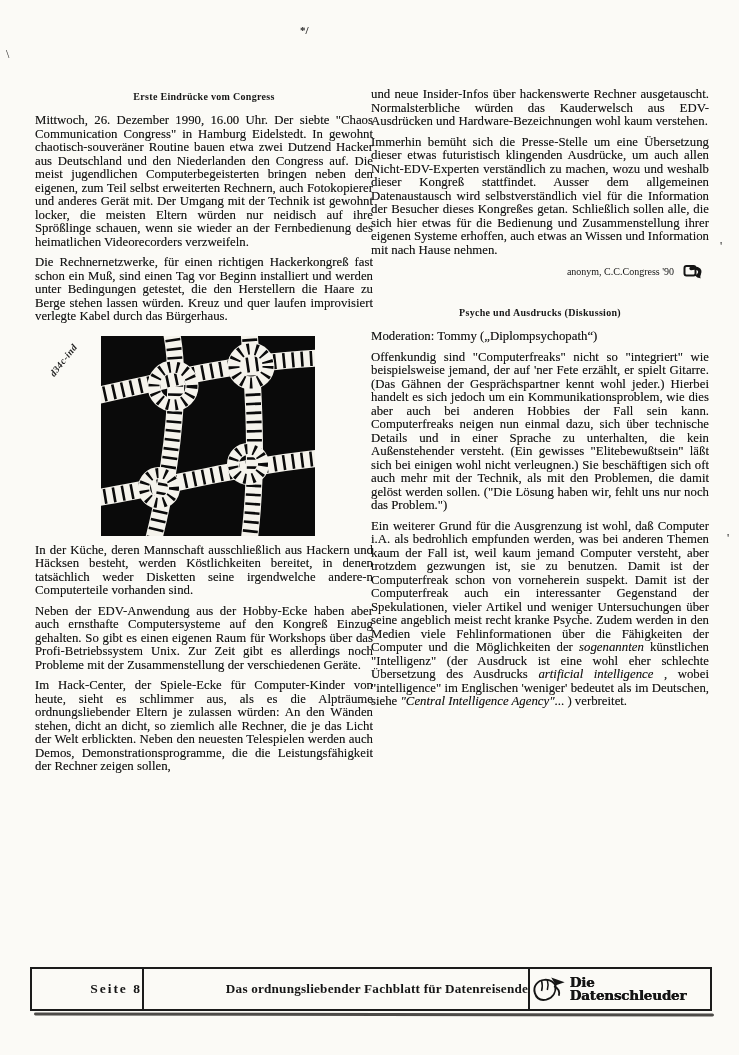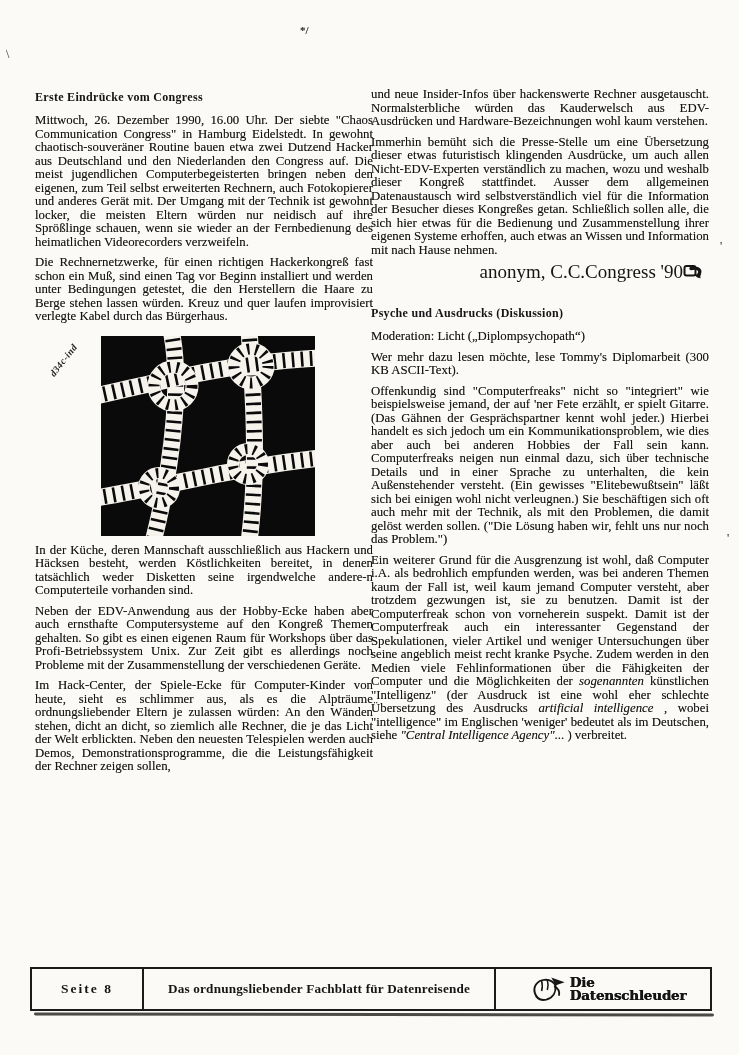--- a/index.html
+++ b/index.html
@@ -11,47 +11,47 @@
     color:#151515;
     font-family:"Liberation Serif","DejaVu Serif",serif;
     font-size:12.8px;
     line-height:13.5px;
     overflow:hidden;
   }
   .col{position:absolute;top:88px;width:338px;}
   .col.left{left:35px;}
   .col.right{left:371px;}
   h1,h2{
-    font-size:12px;line-height:18px;font-weight:bold;
-    text-align:left;margin:0 0 8px 0;letter-spacing:.3px;
+    font-size:10px;line-height:18px;font-weight:bold;
+    text-align:center;margin:0 0 8px 0;letter-spacing:.3px;
   }
   h2{margin-top:24px;}
   .para{margin:0 0 7px 0;text-align:justify;text-shadow:0 0 .4px rgba(20,20,20,.45);}
   .para i{}
-  .byline{text-align:right;padding-right:2px;margin:2px 0 0 0;font-size:19px;
-    display:flex;justify-content:flex-end;align-items:center;}
+  .byline{text-align:right;padding-right:2px;margin:2px 0 0 0;font-size:10px;
+    display:flex;justify-content:flex-end;align-items:center;gap:9px;}
   .knot-fig{
     position:relative;margin:12px 0 8px 66px;width:214px;height:200px;padding:0;
   }
   .knot-fig svg{display:block;}
   .credit{
     position:absolute;left:-56px;top:18px;
     transform:rotate(-52deg);
     font-size:9.5px;font-style:italic;font-weight:bold;color:#222;
     letter-spacing:.5px;
   }
   .footer{
     position:absolute;left:30px;top:967px;width:678px;height:40px;
     border:2.5px solid #1b1b1b;background:#fbfaf6;
     display:flex;align-items:stretch;
   }
-  .f-cell{display:flex;align-items:center;justify-content:center;}
+  .f-cell{display:flex;align-items:center;justify-content:flex-end;}
   .f-page{width:110px;border-right:2.5px solid #1b1b1b;font-weight:bold;font-size:13.5px;letter-spacing:2px;}
   .f-tag{flex:1;font-weight:bold;font-size:13.2px;letter-spacing:.2px;}
-  .f-brand{width:180px;border-left:2.5px solid #1b1b1b;gap:3px;padding-left:34px;}
+  .f-brand{width:180px;border-left:2.5px solid #1b1b1b;gap:3px;}
   .fraktur{
     font-family:"DejaVu Serif",serif;font-weight:800;font-size:13.5px;
     letter-spacing:-.2px;text-shadow:.5px 0 0 #111;
   }
   .footer-underline{
     position:absolute;left:34px;top:1013px;width:680px;height:3px;
     background:#2e2c29;border-radius:2px;opacity:.85;transform:rotate(.08deg);
   }
   .artifact{position:absolute;color:#222;}
   .a1{left:300px;top:24px;font-size:11px;font-weight:bold;}
@@ -96,40 +96,39 @@
         <circle cx="150" cy="30" r="17" fill="none" stroke="#f5f3ec" stroke-width="13"></circle>
         <circle cx="150" cy="30" r="17" fill="none" stroke="#0a0a0a" stroke-width="11" stroke-dasharray="2.4 6"></circle>
         <circle cx="58" cy="152" r="15" fill="none" stroke="#f5f3ec" stroke-width="12"></circle>
         <circle cx="58" cy="152" r="15" fill="none" stroke="#0a0a0a" stroke-width="10" stroke-dasharray="2.4 6"></circle>
         <circle cx="147" cy="128" r="15" fill="none" stroke="#f5f3ec" stroke-width="12"></circle>
         <circle cx="147" cy="128" r="15" fill="none" stroke="#0a0a0a" stroke-width="10" stroke-dasharray="2.4 6"></circle>
       </svg>
     </figure>
 
     <p class="para">In der Küche, deren Mannschaft ausschließlich aus Hackern und Häcksen besteht, werden Köstlichkeiten bereitet, in denen tatsächlich weder Disketten seine irgendwelche andere-n Computerteile vorhanden sind.</p>
-    <p class="para">Neben der EDV-Anwendung aus der Hobby-Ecke haben aber auch ernsthafte Computersysteme auf den Kongreß Themen gehalten. So gibt es einen eigenen Raum für Workshops über das Profi-Betriebssystem Unix. Zur Zeit gibt es allerdings noch Probleme mit der Zusammenstellung der verschiedenen Geräte.</p>
+    <p class="para">Neben der EDV-Anwendung aus der Hobby-Ecke haben aber auch ernsthafte Computersysteme auf den Kongreß Einzug gehalten. So gibt es einen eigenen Raum für Workshops über das Profi-Betriebssystem Unix. Zur Zeit gibt es allerdings noch Probleme mit der Zusammenstellung der verschiedenen Geräte.</p>
     <p class="para">Im Hack-Center, der Spiele-Ecke für Computer-Kinder von heute, sieht es schlimmer aus, als es die Alpträume ordnungsliebender Eltern je zulassen würden: An den Wänden stehen, dicht an dicht, so ziemlich alle Rechner, die je das Licht der Welt erblickten. Neben den neuesten Telespielen werden auch Demos, Demonstrationsprogramme, die die Leistungsfähigkeit der Rechner zeigen sollen,</p>
   </div>
 
   <div class="col right">
     <p class="para">und neue Insider-Infos über hackenswerte Rechner ausgetauscht. Normalsterbliche würden das Kauderwelsch aus EDV-Ausdrücken und Hardware-Bezeichnungen wohl kaum verstehen.</p>
     <p class="para">Immerhin bemüht sich die Presse-Stelle um eine Übersetzung dieser etwas futuristisch klingenden Ausdrücke, um auch allen Nicht-EDV-Experten verständlich zu machen, wozu und weshalb dieser Kongreß stattfindet. Ausser dem allgemeinen Datenaustausch wird selbstverständlich viel für die Information der Besucher dieses Kongreßes getan. Schließlich sollen alle, die sich hier etwas für die Bedienung und Zusammenstellung ihrer eigenen Systeme erhoffen, auch etwas an Wissen und Information mit nach Hause nehmen.</p>
 
     <div class="byline">
       <span>anonym, C.C.Congress '90</span>
       <svg width="24" height="16" viewBox="0 0 24 16" aria-hidden="true">
         <rect x="1.5" y="2" width="11" height="9.5" rx="2" fill="#fbfaf6" stroke="#151515" stroke-width="2"></rect>
         <path d="M8,4.5 C16,3 19,6.5 15,12" fill="none" stroke="#151515" stroke-width="3.4" stroke-linecap="round"></path>
         <path d="M11.5,11.5 L17.5,14.5 L17,8.5 Z" fill="#151515"></path>
       </svg>
     </div>
 
     <h2>Psyche und Ausdrucks (Diskussion)</h2>
-    <p class="para">Moderation: Licht („Diplompsychopath“)</p>
-    <p class="para">Wer mehr dazu lesen möchte, lese Tommy's Diplomarbeit (300 KB ASCII-Text).</p>
+    <p class="para">Moderation: Tommy („Diplompsychopath“)</p>
     <p class="para">Offenkundig sind "Computerfreaks" nicht so "integriert" wie beispielsweise jemand, der auf 'ner Fete erzählt, er spielt Gitarre. (Das Gähnen der Gesprächspartner kennt wohl jeder.) Hierbei handelt es sich jedoch um ein Kommunikationsproblem, wie dies aber auch bei anderen Hobbies der Fall sein kann. Computerfreaks neigen nun einmal dazu, sich über technische Details und in einer Sprache zu unterhalten, die kein Außenstehender versteht. (Ein gewisses "Elitebewußtsein" läßt sich bei einigen wohl nicht verleugnen.) Sie beschäftigen sich oft auch mehr mit der Technik, als mit den Problemen, die damit gelöst werden sollen. ("Die Lösung haben wir, fehlt uns nur noch das Problem.")</p>
     <p class="para"><span>Ein weiterer Grund für die Ausgrenzung ist wohl, daß Computer i.A. als bedrohlich empfunden werden, was bei anderen Themen kaum der Fall ist, weil kaum jemand Computer versteht, aber trotzdem gezwungen ist, sie zu benutzen. Damit ist der Computerfreak schon von vorneherein suspekt. Damit ist der Computerfreak auch ein interessanter Gegenstand der Spekulationen, vieler Artikel und weniger Untersuchungen über seine angeblich meist recht kranke Psyche. Zudem werden in den Medien viele Fehlinformationen über die Fähigkeiten der Computer und die Möglichkeiten der </span><i>sogenannten</i><span> künstlichen "Intelligenz" (der Ausdruck ist eine wohl eher schlechte Übersetzung des Ausdrucks </span><i>artificial intelligence</i><span> , wobei "intelligence" im Englischen 'weniger' bedeutet als im Deutschen, siehe </span><i>"Central Intelligence Agency"</i><span>... ) verbreitet.</span></p>
   </div>
 
   <div class="footer">
     <div class="f-cell f-page">
       <span>Seite 8</span>
     </div>
     <div class="f-cell f-tag">
       <span>Das ordnungsliebender Fachblatt für Datenreisende</span>

